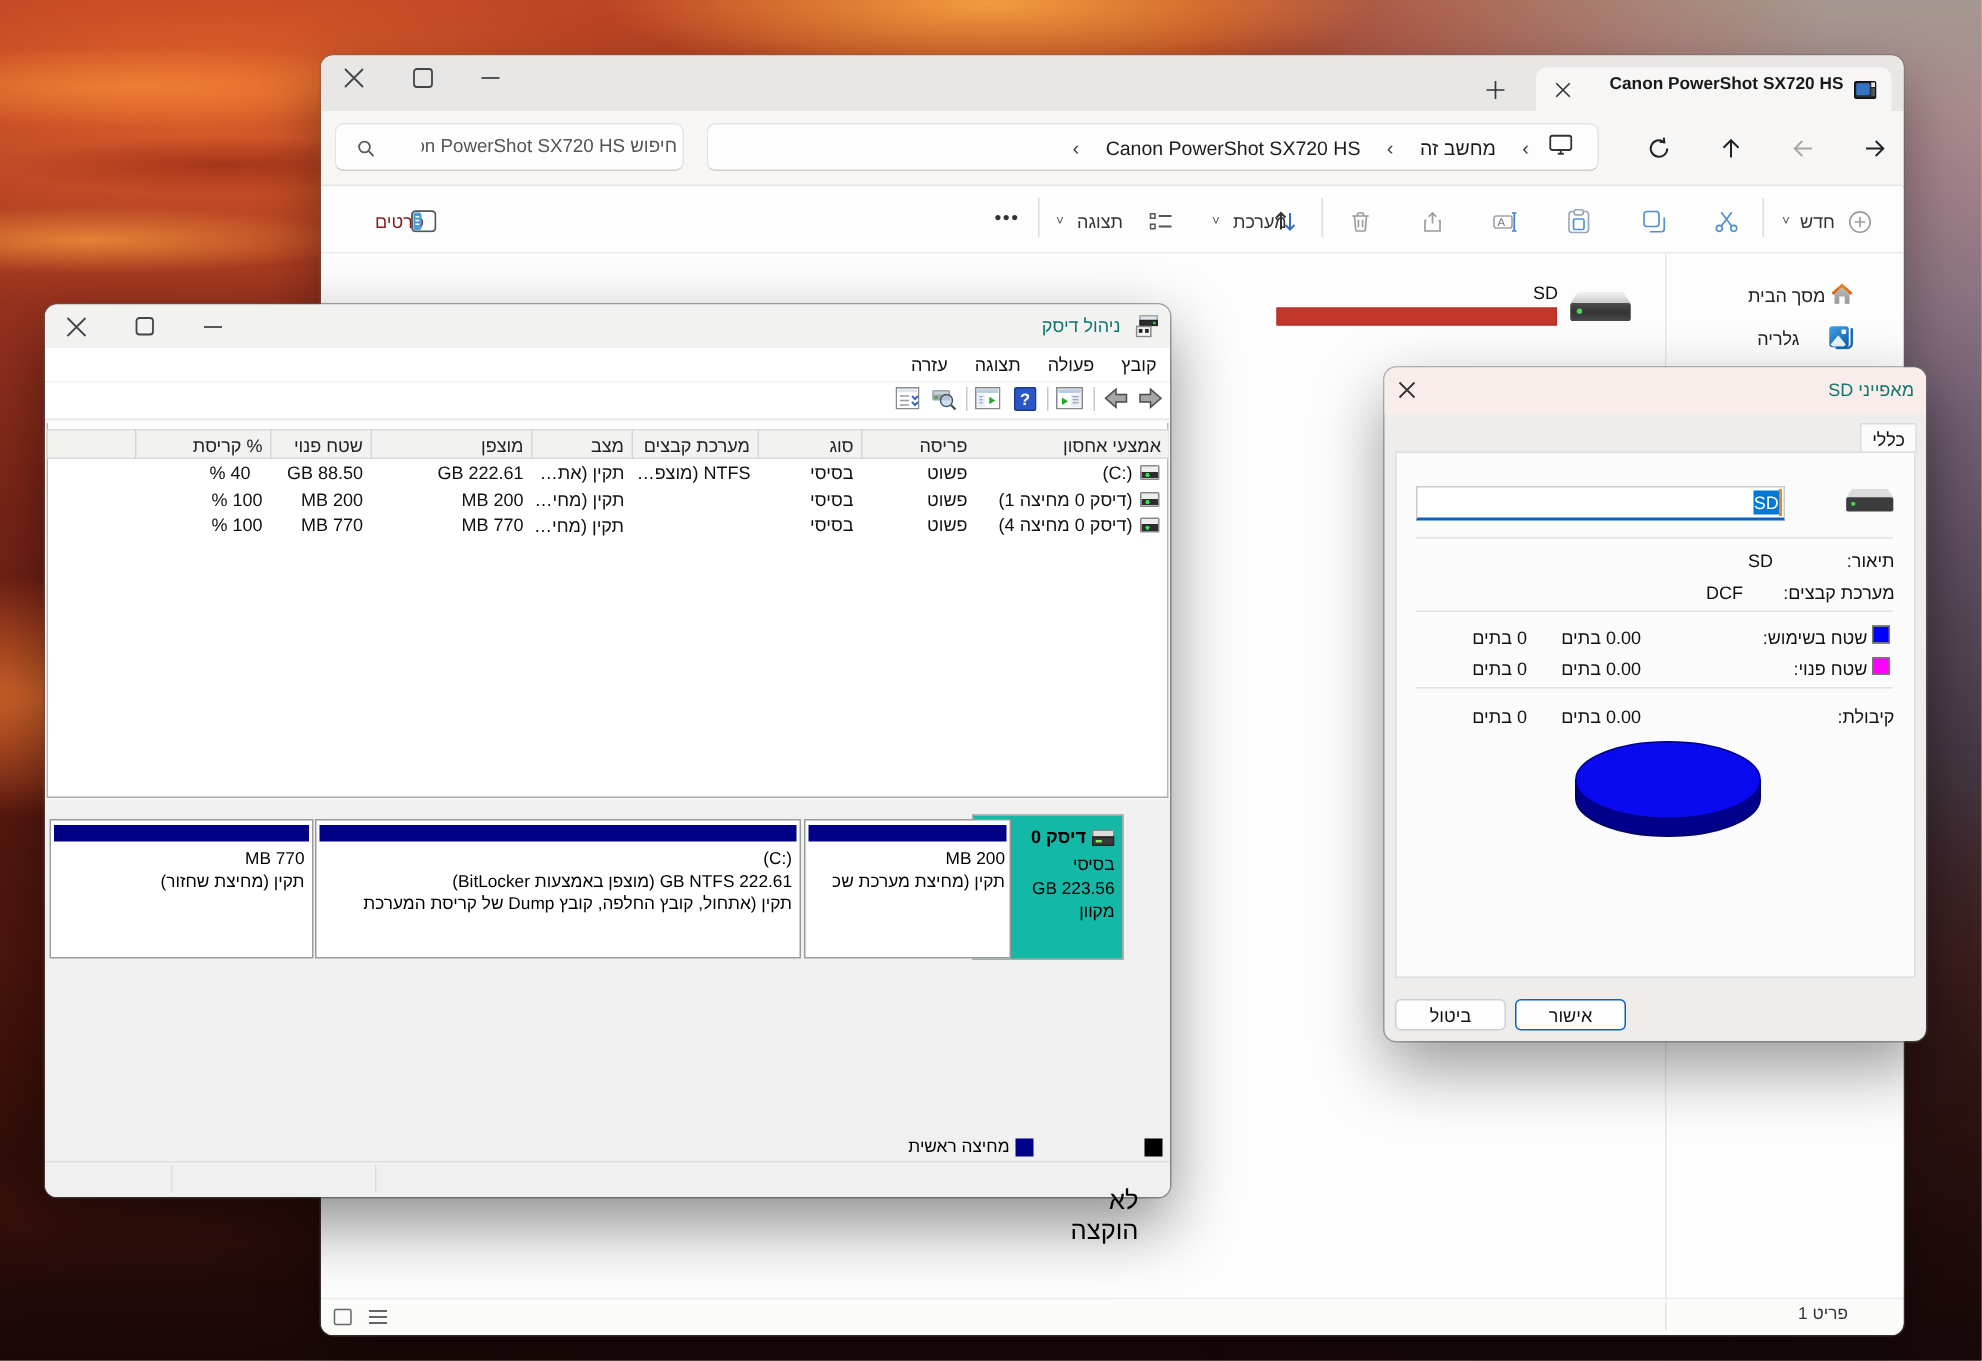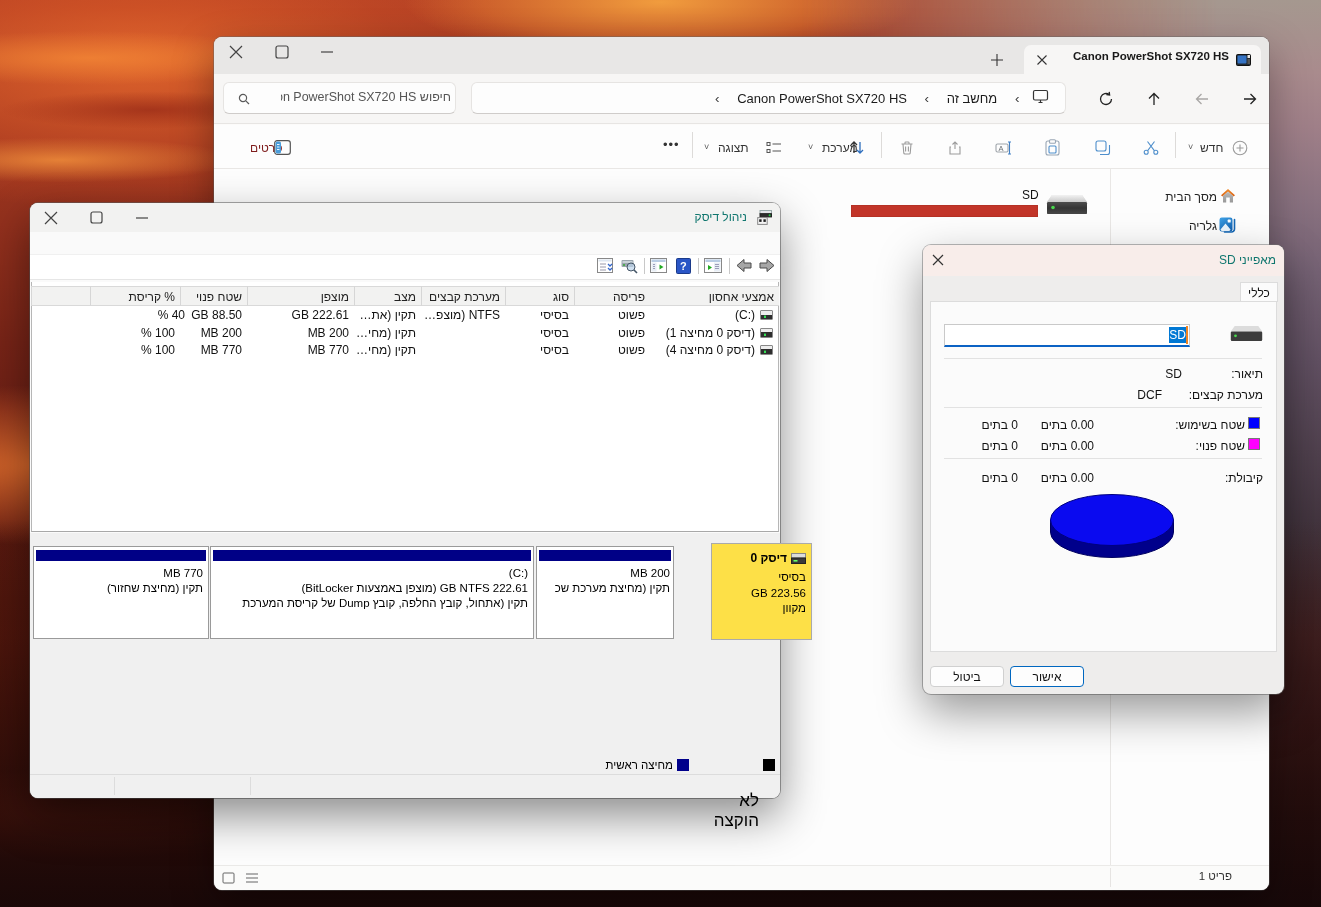--- a/index.html
+++ b/index.html
@@ -230,21 +230,21 @@
           <linearGradient id="ga" x1="0" y1="0" x2="0.6" y2="1">
             <stop offset="0" stop-color="#41a4e8"></stop>
             <stop offset="1" stop-color="#1565b4"></stop>
           </linearGradient>
         </defs>
         <rect x="0.5" y="0.5" width="13" height="14" rx="2.2" fill="url(#ga)"></rect>
         <rect x="8.7" y="2.6" width="3" height="3" rx="0.6" fill="#fff"></rect>
         <path d="M1.5 12.5 L6.5 6.5 L11.5 12.5 A2 2 0 0 1 10 14 H3.5 A2 2 0 0 1 1.5 12.5 Z" fill="#eaf4fc"></path>
         <path d="M15.5 2.5 V12 A3 3 0 0 1 12.5 15 H5.5" fill="none" stroke="#1668b5" stroke-width="1.6" stroke-linecap="round"></path>
       </svg>
-    <div class="abs rtl" style="left:940px;top:182px;width:63px;font-size:12px;color:#222;text-align:right">גלריה</div>
+    <div class="abs rtl" style="left:940px;top:182px;width:63px;font-size:12px;color:#222;text-align:center">גלריה</div>
 
     <div class="abs" style="left:808px;top:151px;font-size:12px;color:#111">SD</div>
     <svg class="abs" style="left:832px;top:157px" width="42" height="21" viewBox="0 0 42 21">
       <path d="M6 1 L36 1 L41 8 L1 8 Z" fill="#d8d8d8"></path>
       <path d="M6 1 L36 1 L41 8 L1 8 Z" fill="url(#g1)"></path>
       <rect x="1" y="8" width="40" height="12" rx="1.5" fill="#3c3c3c"></rect>
       <rect x="1" y="8" width="40" height="12" rx="1.5" fill="url(#g2)"></rect>
       <circle cx="7" cy="13.5" r="1.8" fill="#49d84d"></circle>
       <defs>
         <linearGradient id="g1" x1="0" y1="0" x2="0" y2="1">
@@ -266,20 +266,21 @@
         <rect x="1" y="1" width="11" height="10" rx="1" fill="none" stroke="#666" stroke-width="1"></rect>
       </svg>
     <svg class="abs" style="left:31px;top:835px" width="14" height="12" viewBox="0 0 14 12">
         <path d="M1 2 H13 M1 6 H13 M1 10 H13" stroke="#666" stroke-width="1.2"></path>
       </svg>
   </div>
 </div>
 
 <div class="win" id="dm">
   <div class="titlebar"></div>
+  <div class="menubar"><span>קובץ</span><span>פעולה</span><span>תצוגה</span><span>עזרה</span></div>
   <div class="toolbar"></div>
   <div class="listpane"></div>
   <div class="gfx"></div>
   <div class="statusbar2"></div>
   <div id="dm-items">
 
     <svg class="abs" style="left:14px;top:3px" width="120" height="24" viewBox="0 0 120 24">
       <path d="M1 6 L13 18 M13 6 L1 18" stroke="#444" stroke-width="1.2" fill="none"></path>
       <rect x="47" y="6" width="11" height="11" rx="2" fill="none" stroke="#444" stroke-width="1.2"></rect>
       <line x1="92" y1="12" x2="104" y2="12" stroke="#444" stroke-width="1.2"></line>
@@ -346,42 +347,42 @@
     <div class="hcell" style="left:620px;width:129px;border-left:none">אמצעי אחסון</div>
 
     <div class="dmrow" style="left:0;top:103px;width:750px">
       <div class="dcell" style="left:620px;width:128px"><span class="vol-ic"></span><span dir="ltr">(C:)</span></div>
       <div class="dcell" style="left:544px;width:76px">פשוט</div>
       <div class="dcell" style="left:475px;width:69px">בסיסי</div>
       <div class="dcell ell" style="left:391px;width:84px">NTFS (מוצפן באמצעות BitLocker)</div>
       <div class="dcell ell" style="left:324px;width:67px">תקין (אתחול, קובץ החלפה)</div>
       <div class="dcell" style="left:217px;width:107px">222.61 GB</div>
       <div class="dcell" style="left:150px;width:67px">88.50 GB</div>
-      <div class="dcell" style="left:70px;width:90px">40 %</div>
+      <div class="dcell" style="left:52px;width:90px">40 %</div>
     </div>
     <div class="dmrow" style="left:0;top:120.5px;width:750px">
       <div class="dcell" style="left:620px;width:128px"><span class="vol-ic"></span>(דיסק 0 מחיצה 1)</div>
       <div class="dcell" style="left:544px;width:76px">פשוט</div>
       <div class="dcell" style="left:475px;width:69px">בסיסי</div>
       <div class="dcell ell" style="left:324px;width:67px">תקין (מחיצת מערכת)</div>
       <div class="dcell" style="left:217px;width:107px">200 MB</div>
       <div class="dcell" style="left:150px;width:67px">200 MB</div>
       <div class="dcell" style="left:60px;width:90px">100 %</div>
     </div>
     <div class="dmrow" style="left:0;top:138px;width:750px">
       <div class="dcell" style="left:620px;width:128px"><span class="vol-ic"></span>(דיסק 0 מחיצה 4)</div>
       <div class="dcell" style="left:544px;width:76px">פשוט</div>
       <div class="dcell" style="left:475px;width:69px">בסיסי</div>
       <div class="dcell ell" style="left:324px;width:67px">תקין (מחיצת שחזור)</div>
       <div class="dcell" style="left:217px;width:107px">770 MB</div>
       <div class="dcell" style="left:150px;width:67px">770 MB</div>
       <div class="dcell" style="left:60px;width:90px">100 %</div>
     </div>
 
-    <div class="abs" style="left:681px;top:340px;width:101px;height:97px;background:#fde047;border:1px solid #aaa">
+    <div class="abs" style="left:618px;top:340px;width:101px;height:97px;background:#14b8a6;border:1px solid #aaa">
       <div class="abs rtl" style="right:5px;top:7px;font-weight:bold;font-size:12px;color:#000;white-space:nowrap"><span style="display:inline-block;vertical-align:-2px;margin-left:4px"><svg width="15" height="11" viewBox="0 0 15 11">
               <rect x="0.5" y="0.5" width="14" height="4.5" fill="#dcdcdc" stroke="#888"></rect>
               <rect x="0.5" y="5" width="14" height="5.5" fill="#3a3a3a" stroke="#222"></rect>
               <rect x="2.5" y="7" width="4" height="1.6" fill="#6f6"></rect>
             </svg></span>דיסק 0</div>
       <div class="abs rtl" style="right:5px;top:26px;font-size:11.5px;line-height:15.5px;color:#000;text-align:right">בסיסי<br>223.56 GB<br>מקוון</div>
     </div>
     <div class="part" style="left:3px;top:343px;width:176px;height:93px">
       <div class="strip"></div>
       <div class="ptxt">770 MB<br>תקין (מחיצת שחזור)</div>

